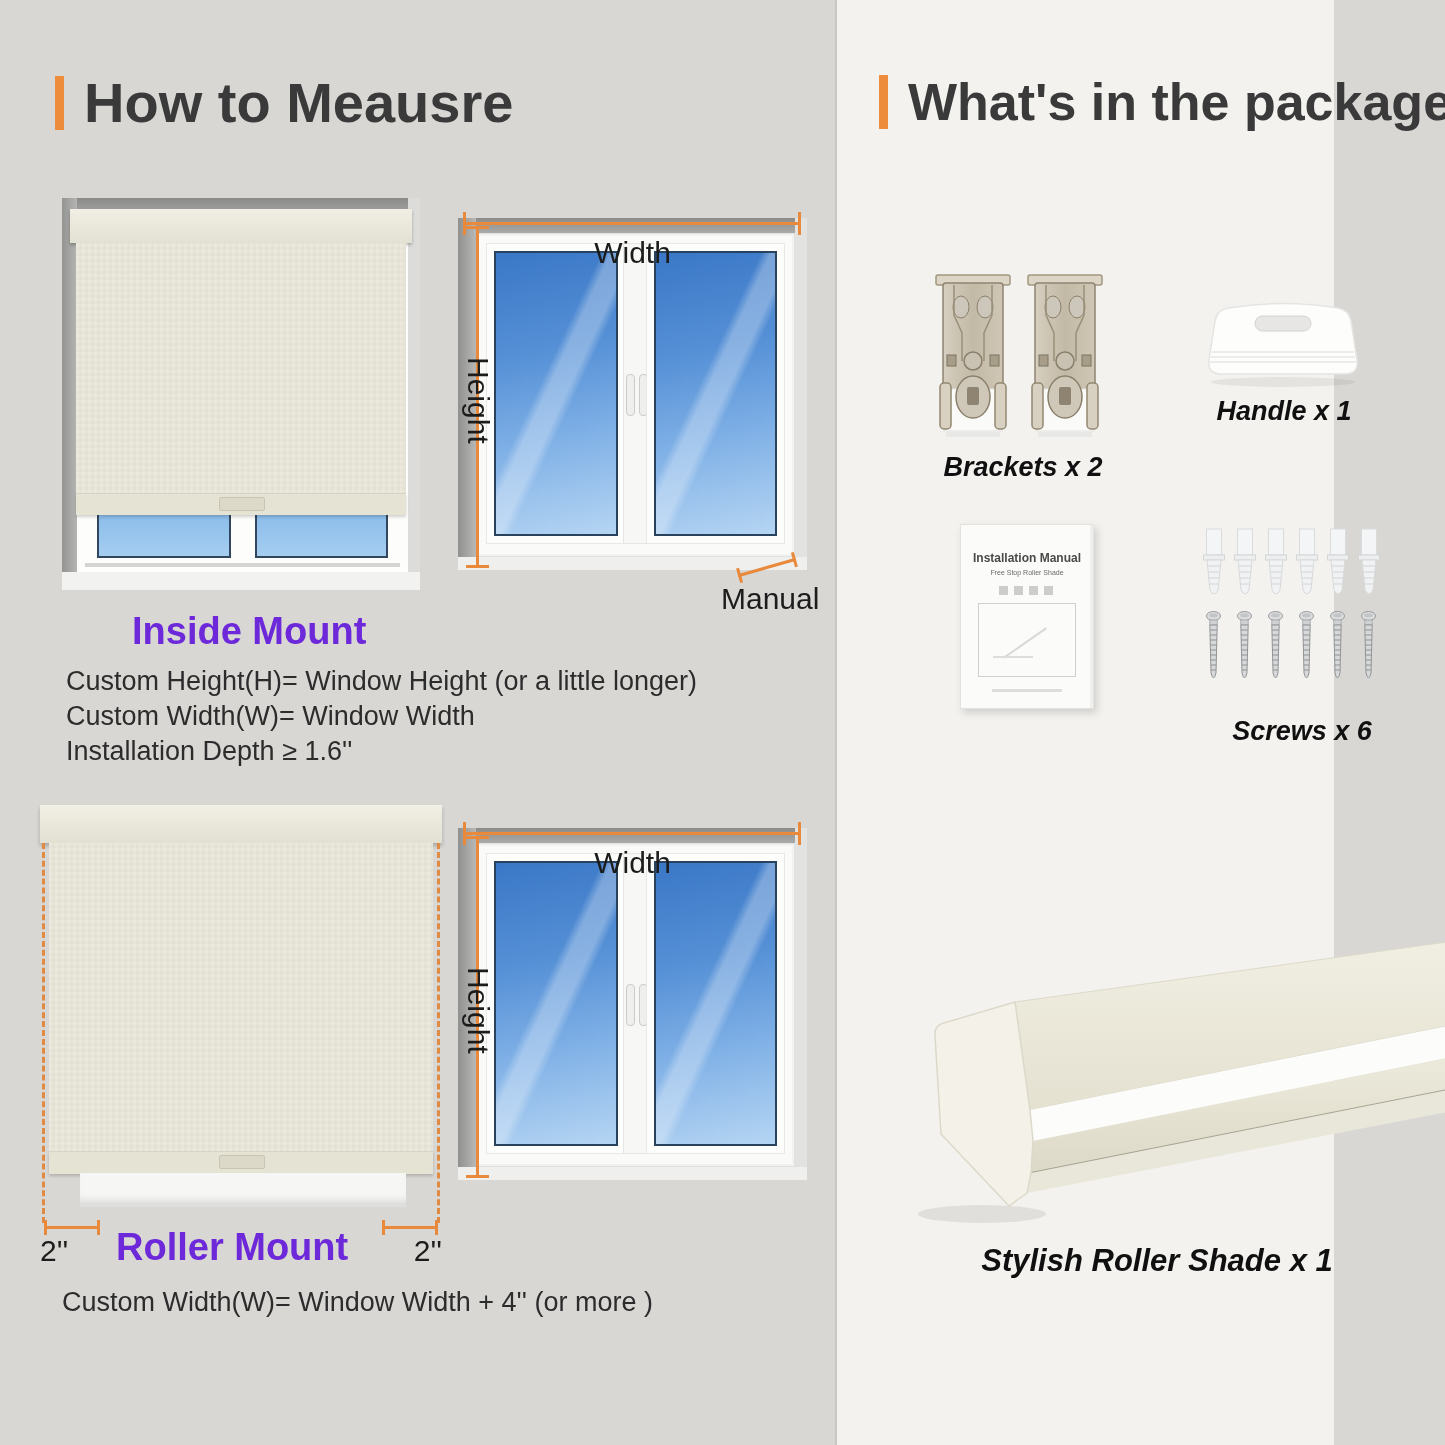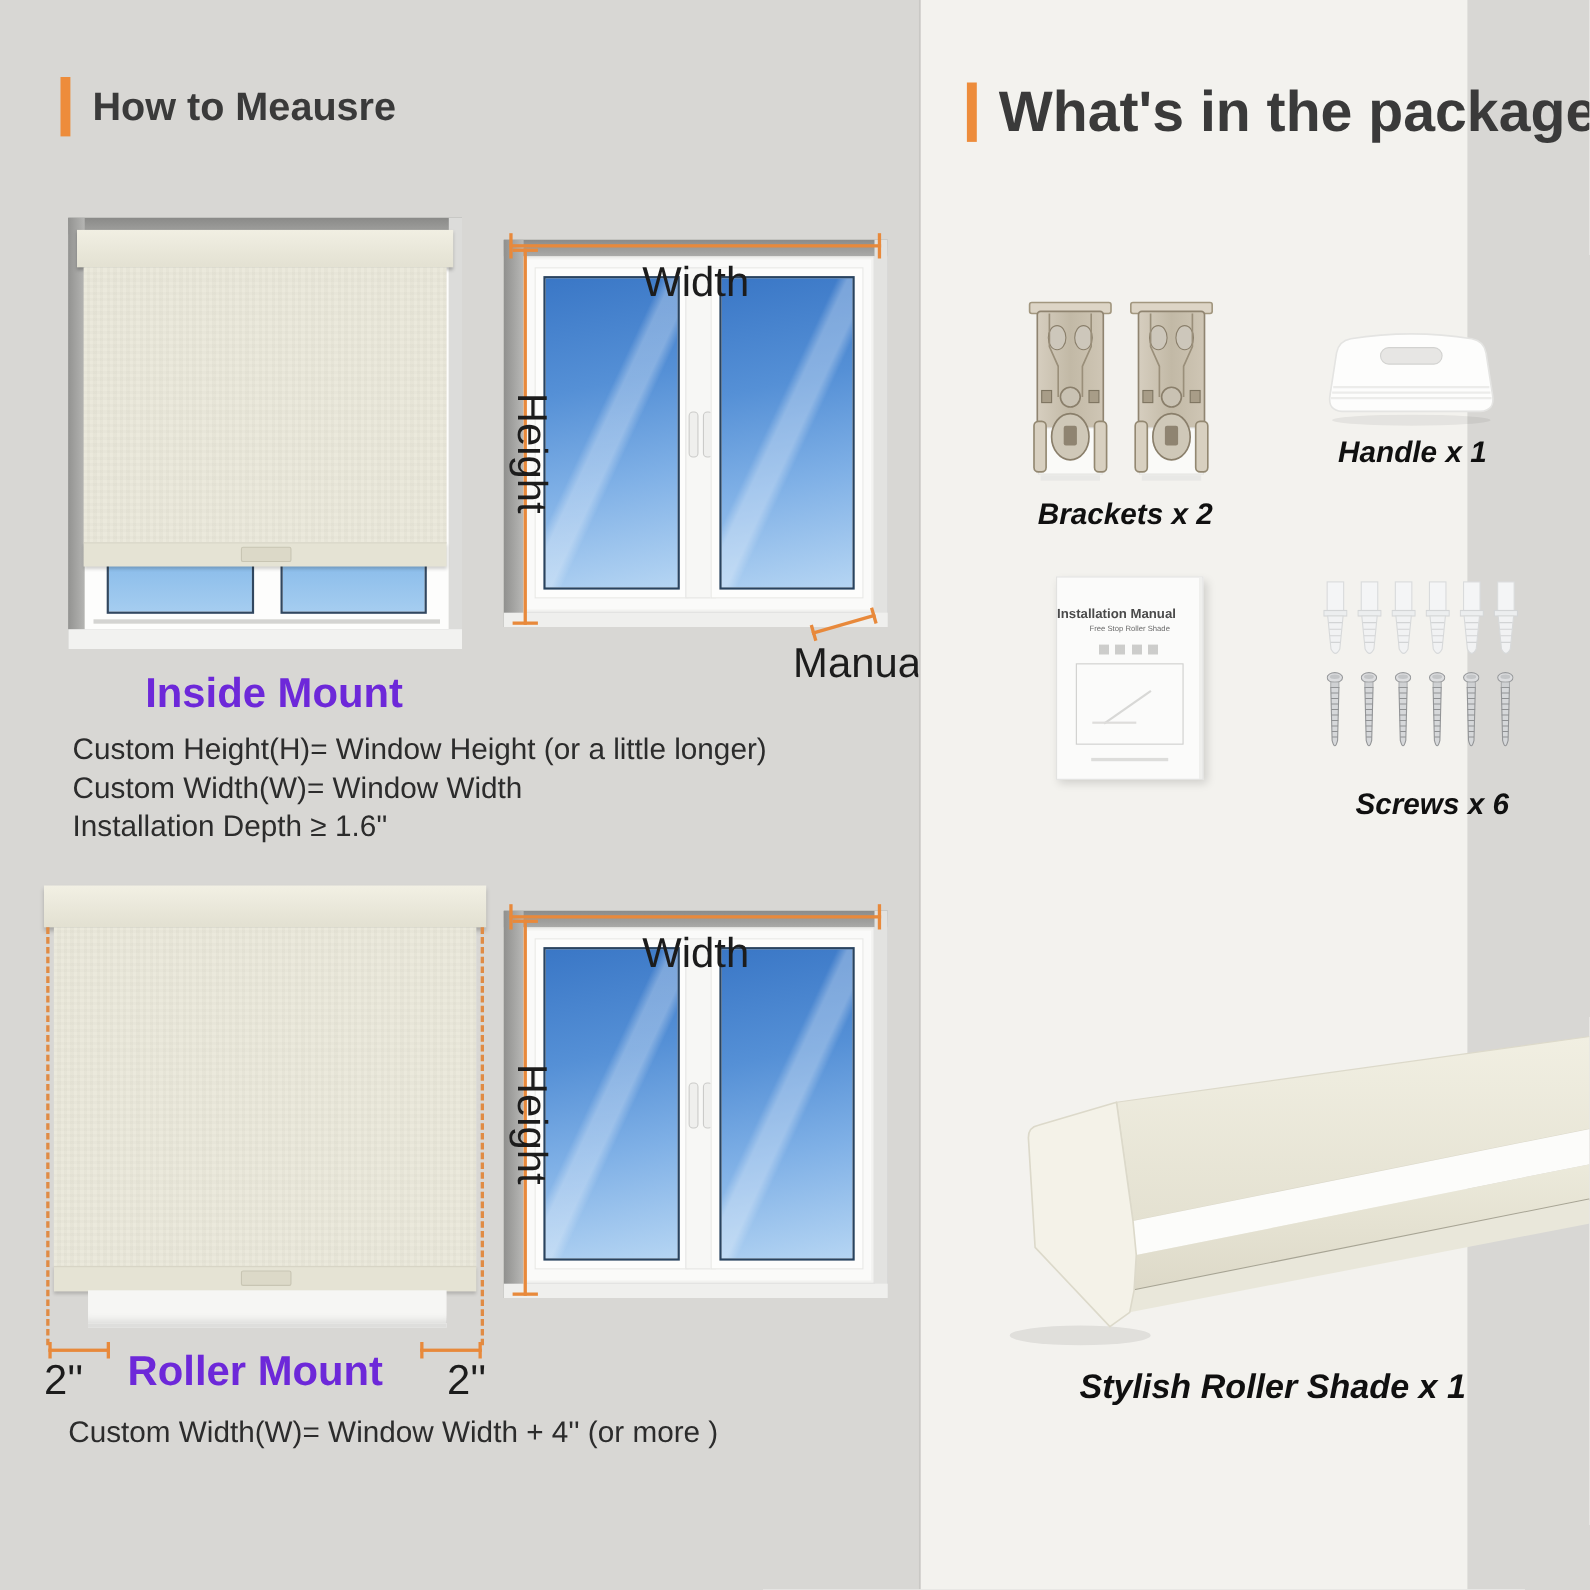--- a/index.html
+++ b/index.html
@@ -7,35 +7,35 @@
     font-family:"Liberation Sans",sans-serif;overflow:hidden;}
   .panel{position:absolute;top:0;bottom:0;}
   .panel.left{left:0;width:835px;background:#d8d7d4;}
   .panel.right{left:835px;width:499px;background:#f3f2ee;border-left:2px solid #c9c8c5;box-sizing:border-box;}
 
   
   .sec-head{position:absolute;display:flex;align-items:center;gap:20px;}
   .sec-head .bar{width:9px;height:54px;background:#ED8C3B;flex:0 0 auto;}
   .sec-head h1{margin:0;font-weight:bold;color:#3a3a3a;white-space:nowrap;}
   .head-left{left:55px;top:70px;}
-  .head-left h1{font-size:36px;}
+  .head-left h1{font-size:56px;}
   .head-right{left:42px;top:72px;}
   .head-right h1{font-size:52px;}
 
   
   .arrow-h{position:absolute;height:3px;background:#E8893B;}
   .arrow-h::before,.arrow-h::after{content:"";position:absolute;top:-10px;width:3px;height:23px;background:#E8893B;}
   .arrow-h::before{left:0;}
   .arrow-h::after{right:0;}
   .arrow-v{position:absolute;width:3px;background:#E8893B;}
   .arrow-v::before,.arrow-v::after{content:"";position:absolute;left:-10px;height:3px;width:23px;background:#E8893B;}
   .arrow-v::before{top:0;}
   .arrow-v::after{bottom:0;}
   .arrow-small::before,.arrow-small::after{height:15px;top:-6px;}
-  .measure-label{position:absolute;font-size:38px;color:#1c1c1c;}
+  .measure-label{position:absolute;font-size:30px;color:#1c1c1c;}
   .v-text{writing-mode:vertical-rl;}
   .dash-v{position:absolute;width:0;border-left:3px dashed #E08B44;}
 
   
   .photo-a{position:absolute;left:62px;top:198px;width:358px;height:392px;}
   .pa-recess{position:absolute;inset:0;background:#b9b9b7;}
   .pa-top{position:absolute;left:0;right:0;top:0;height:15px;background:linear-gradient(#8a8a88,#a3a3a1);}
   .pa-left{position:absolute;left:0;top:0;bottom:0;width:15px;background:linear-gradient(90deg,#939391,#b5b5b3);}
   .pa-right{position:absolute;right:0;top:0;bottom:0;width:12px;background:#dcdcda;}
   .pa-bot{position:absolute;left:0;right:0;bottom:0;height:18px;background:#f2f2f0;}
@@ -113,21 +113,21 @@
   .item-label{position:absolute;font-size:27px;font-weight:bold;font-style:italic;color:#101010;text-align:center;white-space:nowrap;}
   .bracket{position:absolute;width:78px;height:170px;}
   .bracket-1{left:97px;top:271px;}
   .bracket-2{left:189px;top:271px;}
   .lbl-brackets{left:80px;top:452px;width:212px;}
   .handle-svg{position:absolute;left:360px;top:296px;width:172px;height:94px;}
   .lbl-handle{left:352px;top:396px;width:190px;}
 
   .manual{position:absolute;left:123px;top:524px;width:132px;height:183px;background:#fbfbfa;
     border:1px solid #e2e2e0;box-shadow:3px 4px 8px rgba(0,0,0,.15),inset -3px 0 0 #efefed;}
-  .manual-title{margin-top:26px;text-align:left;font-size:12px;font-weight:bold;color:#4a4a4a;}
+  .manual-title{margin-top:26px;text-align:center;font-size:12px;font-weight:bold;color:#4a4a4a;}
   .manual-sub{text-align:center;font-size:7px;color:#6a6a6a;margin-top:4px;}
   .manual-scribble{width:56px;height:9px;margin:10px auto 0;
     background:repeating-linear-gradient(90deg,#b9b9b7 0 9px,transparent 9px 15px);opacity:.7;}
   .manual-box{width:96px;height:72px;margin:8px auto 0;border:1px solid #cfcfcd;position:relative;}
   .mk1{position:absolute;left:20px;top:38px;width:52px;height:2px;background:#d8d8d6;transform:rotate(-35deg);}
   .mk2{position:absolute;left:14px;top:52px;width:40px;height:2px;background:#dedddb;}
   .manual-footline{width:70px;height:3px;background:#dddddb;margin:12px auto 0;}
   .lbl-manual{left:46px;top:714px;width:320px;}
 
   .anchor{position:absolute;top:528px;width:22px;height:74px;}

